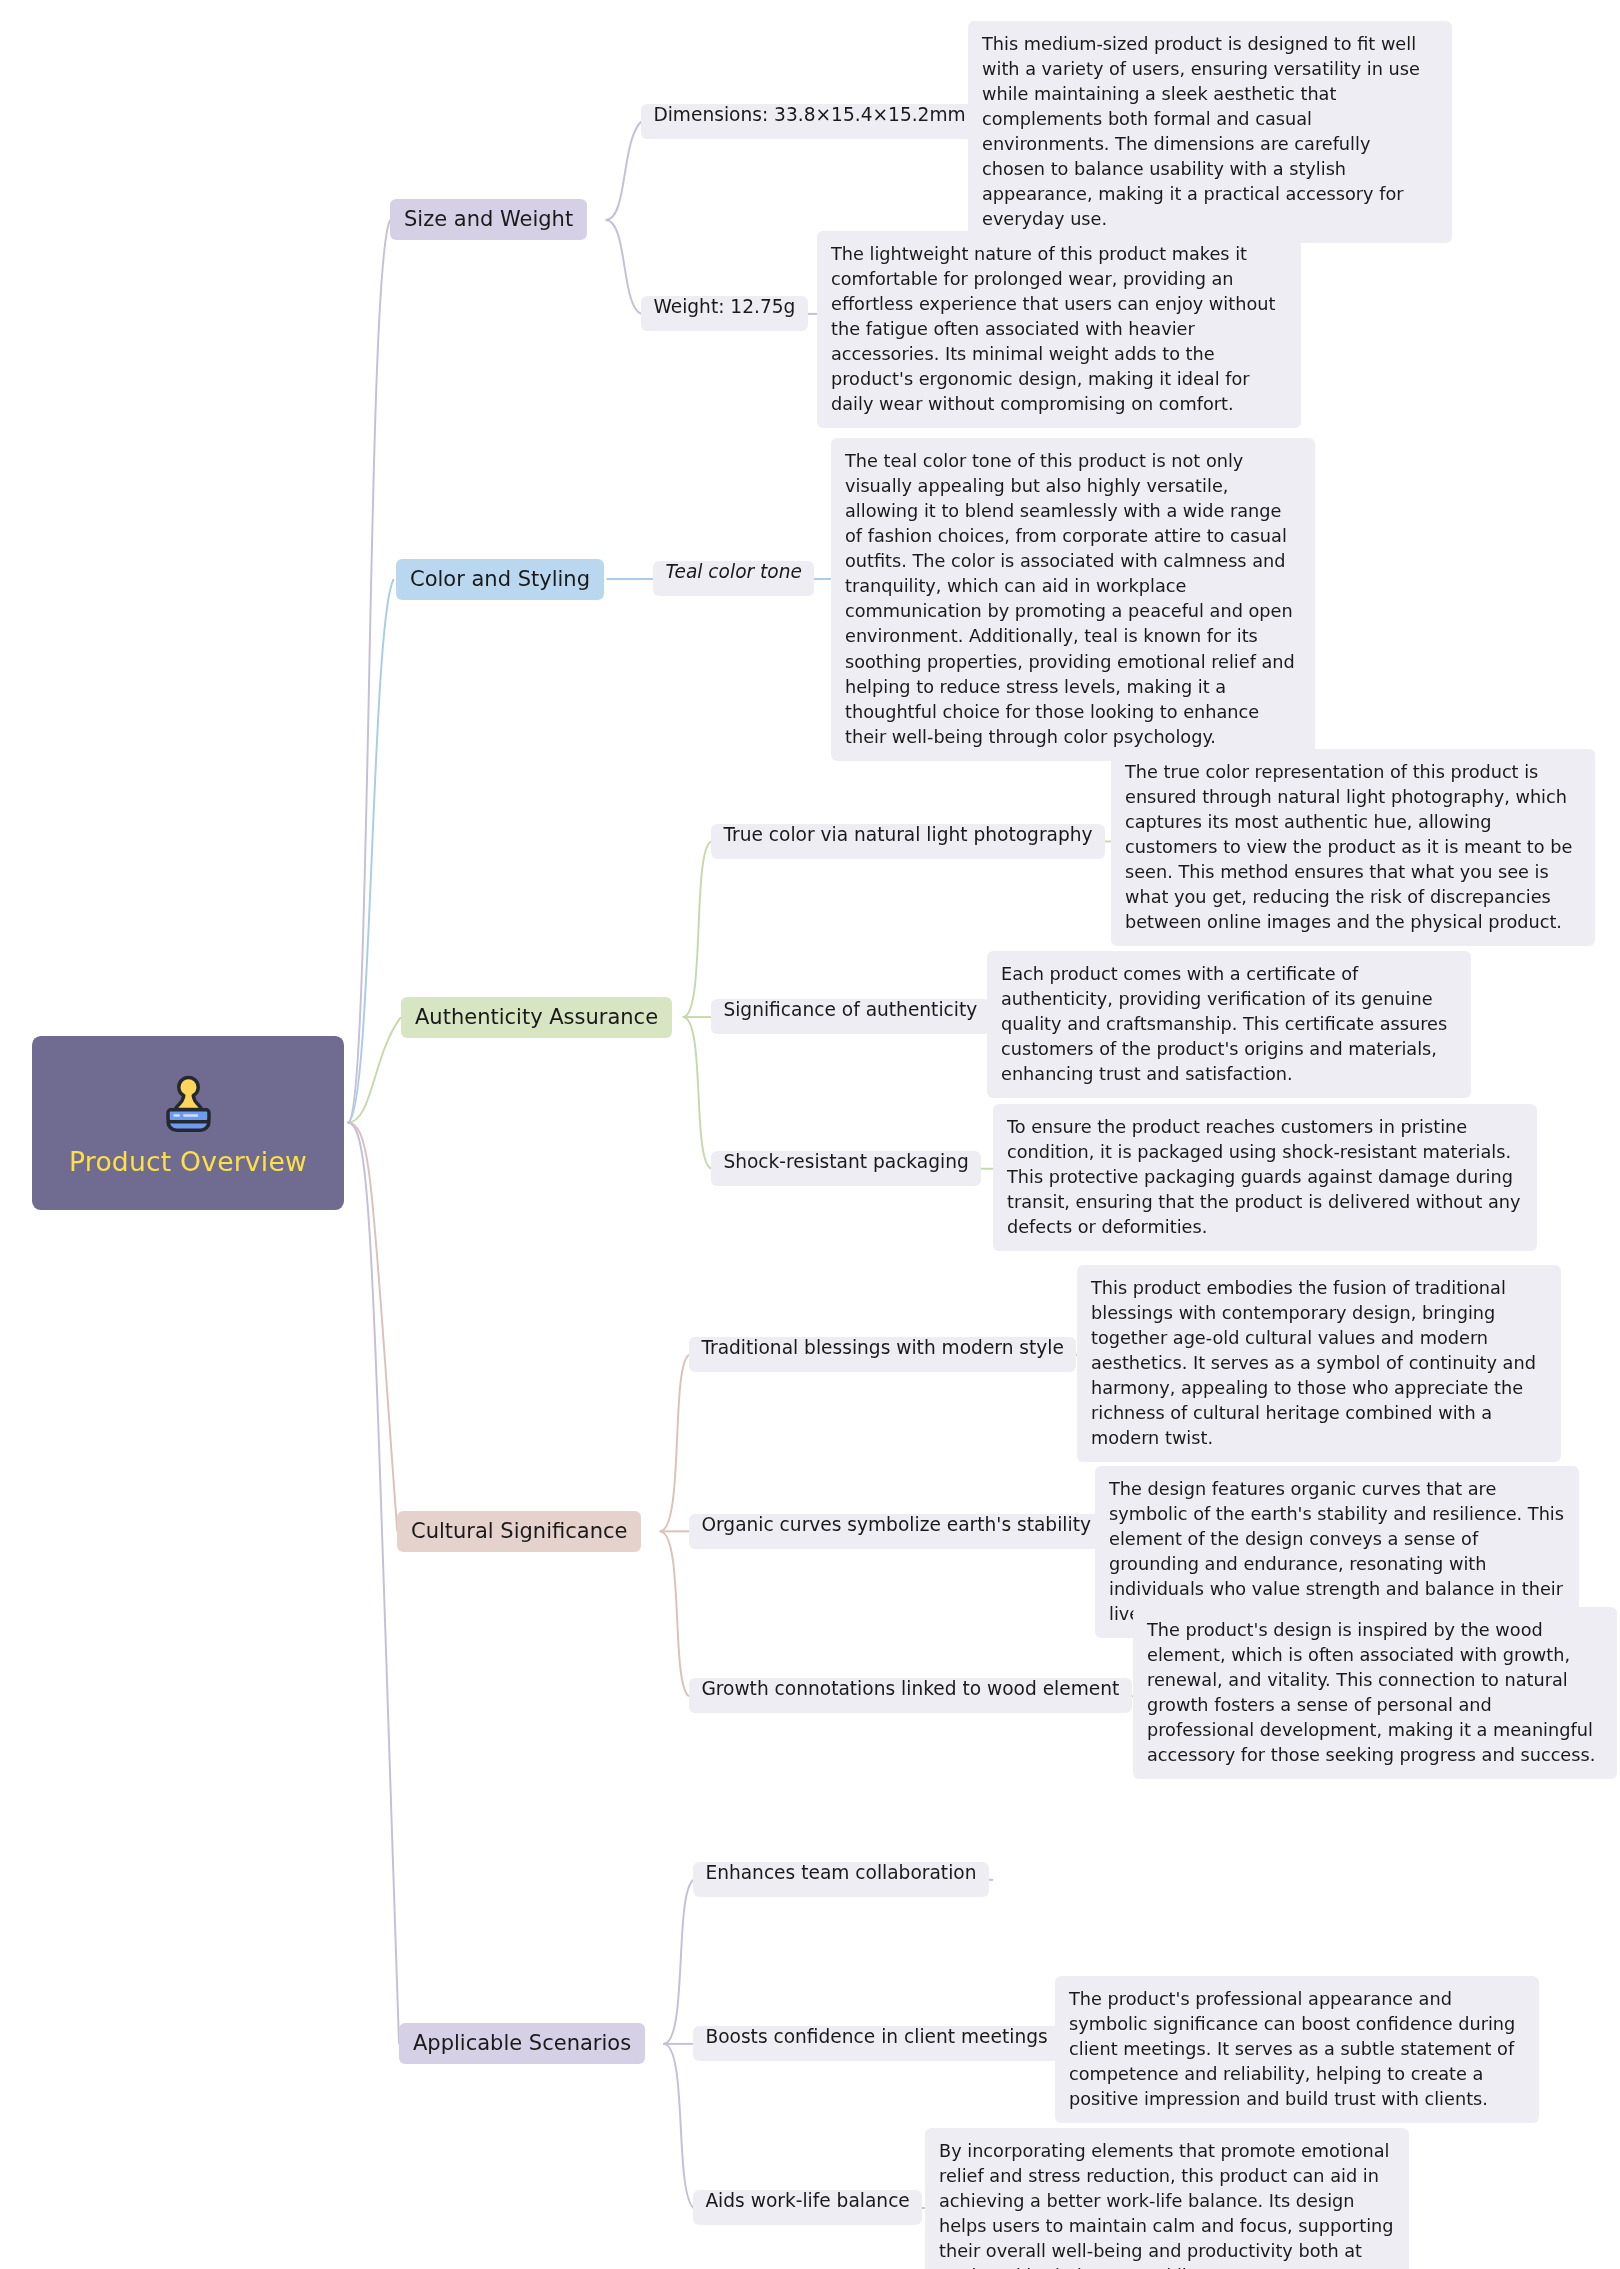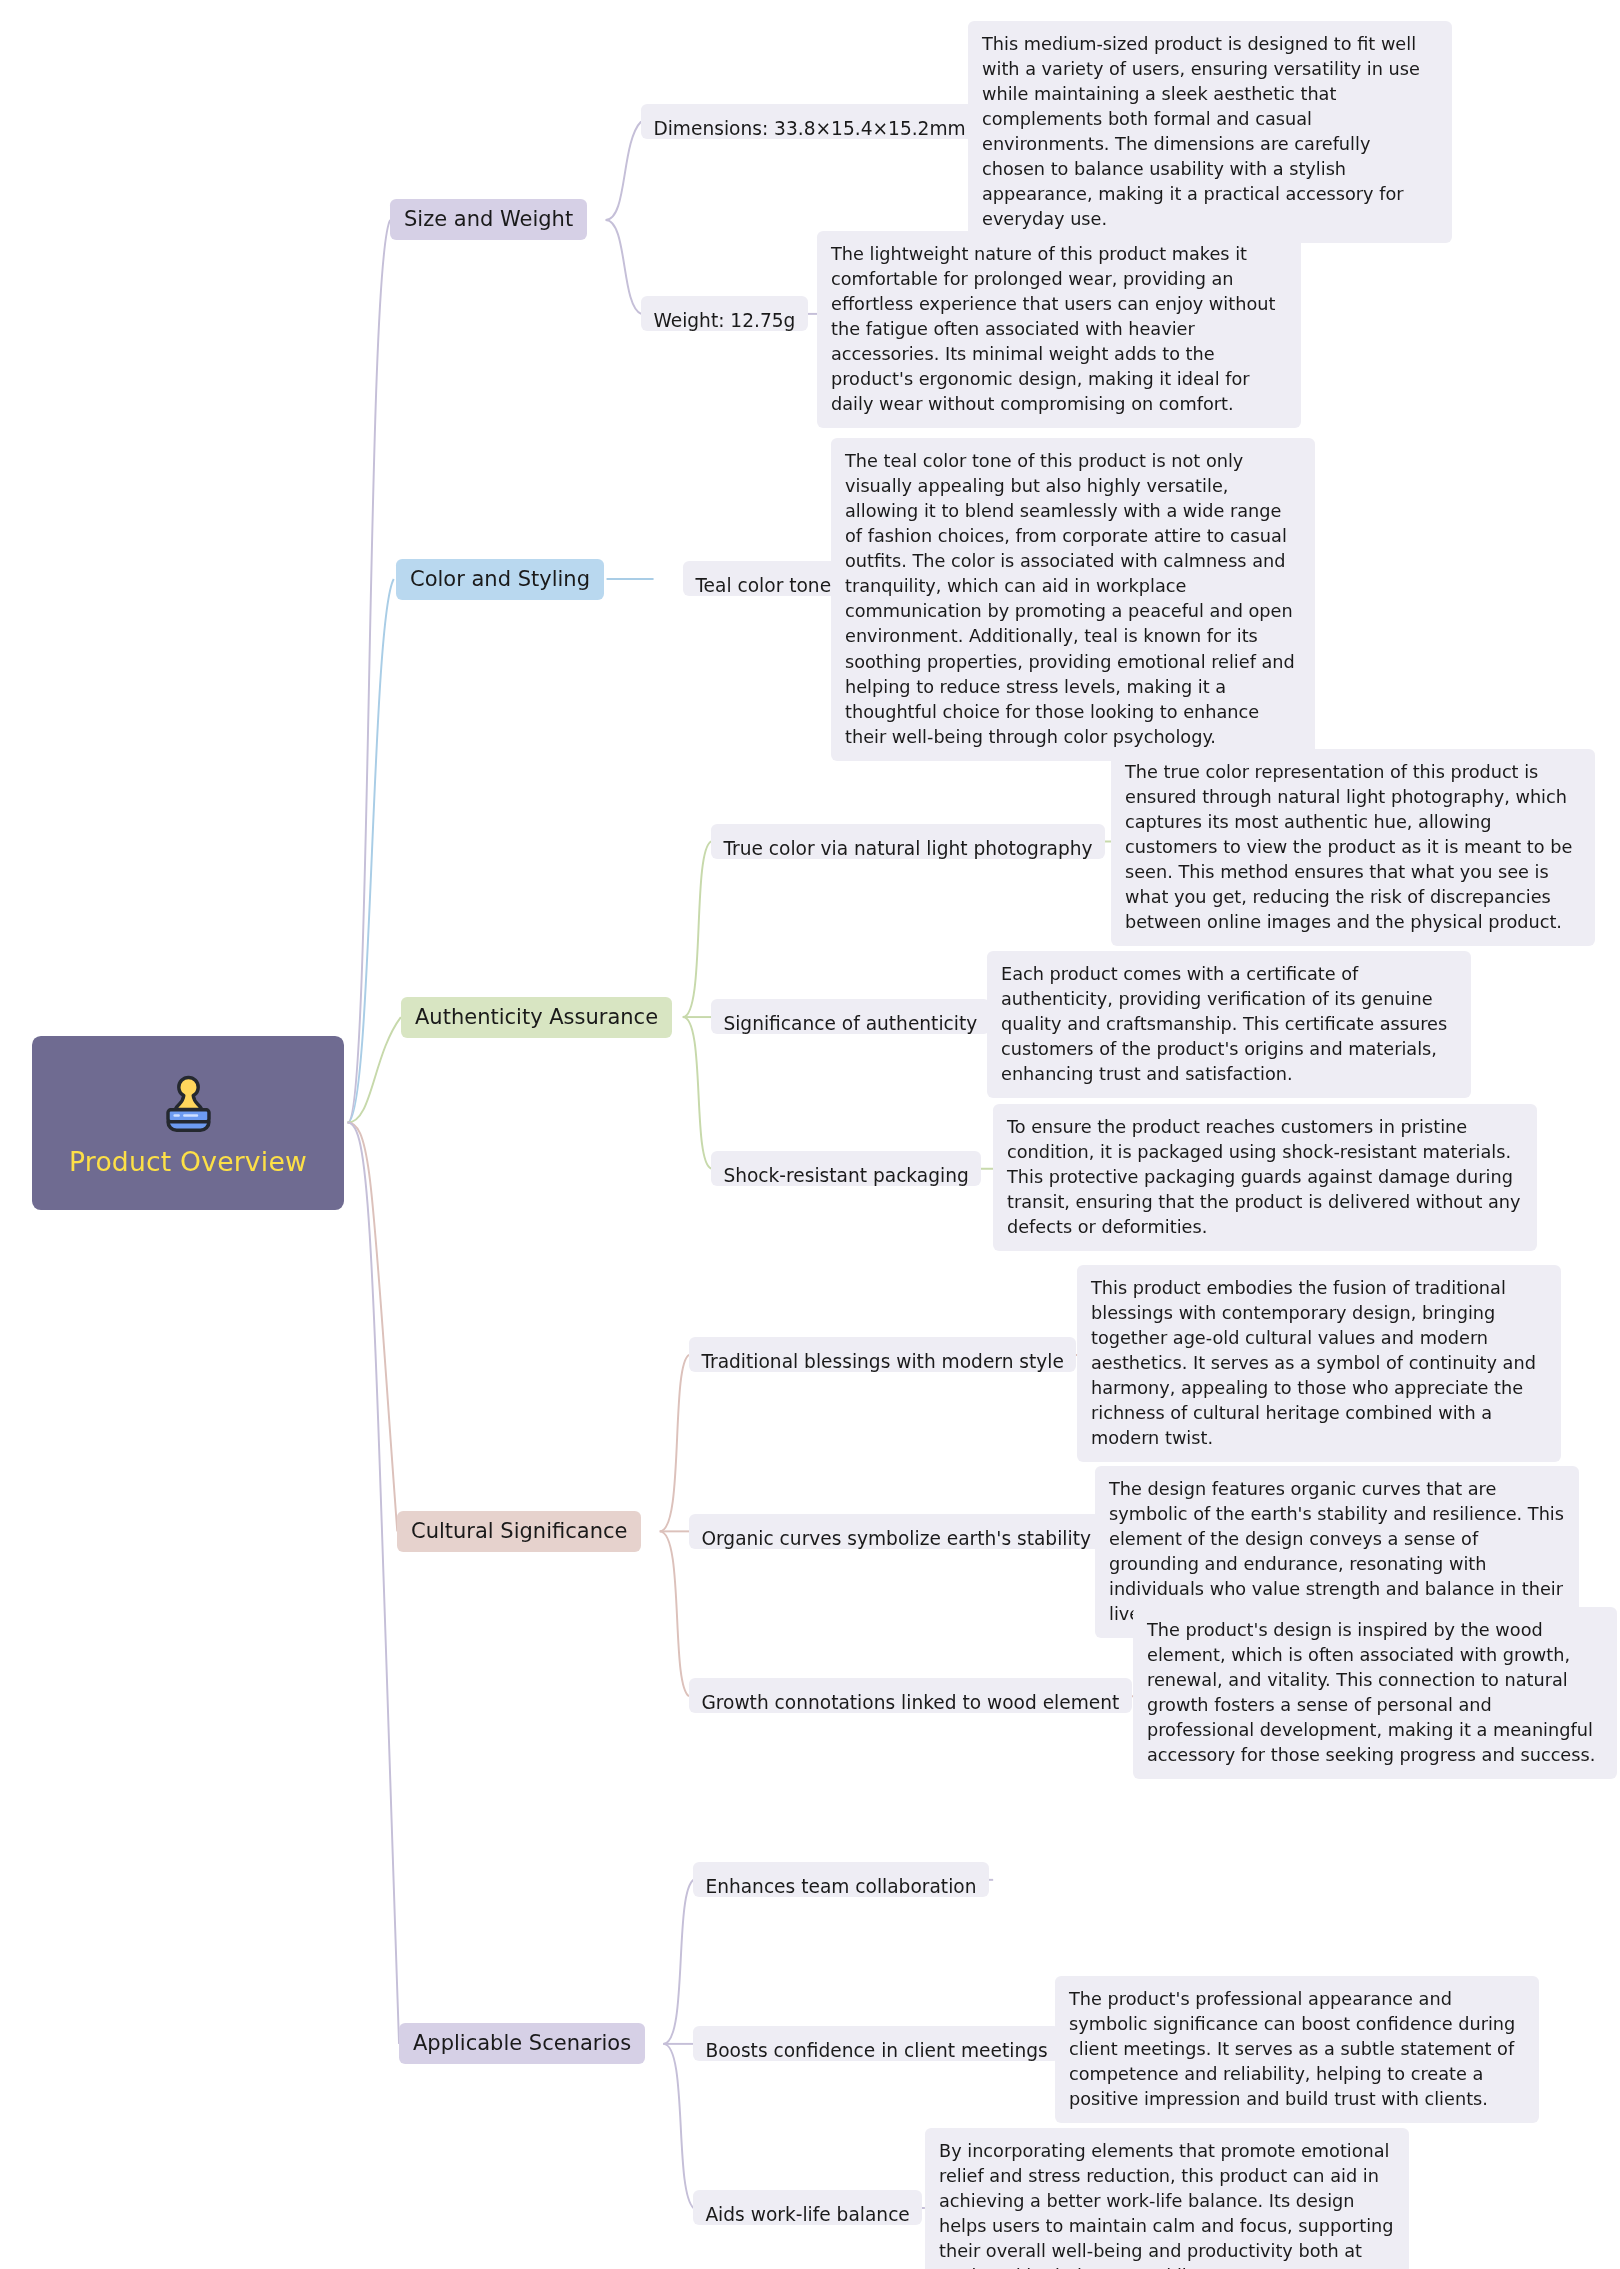--- a/index.html
+++ b/index.html
@@ -35,21 +35,21 @@
   }
   .b-size      {background:#d6d0e6;}
   .b-color     {background:#b9d8ef;}
   .b-auth      {background:#d8e5c2;}
   .b-cult      {background:#e6d2cd;}
   .b-scen      {background:#d6d0e6;}
 
   
   .leaf{
     background:#eeedf4;border-radius:6.2px;
-    display:flex;align-items:flex-end;justify-content:center;
+    display:flex;align-items:flex-start;justify-content:center;
     font-size:18.6px;line-height:1.15;
     padding:0 12.4px;height:35px;white-space:nowrap;
   }
 
   
   .detail{
     background:#eeedf4;border-radius:6.2px;
     font-size:17.7px;line-height:1.42;
     padding:10.6px 14px;box-sizing:border-box;
     text-align:left;
@@ -122,21 +122,21 @@
 
   <div class="node leaf" style="left:641px;top:296px;">
     <span>Weight: 12.75g</span>
   </div>
   <div class="node detail" style="left:817px;top:231px;width:484px;">The lightweight nature of this product makes it comfortable for prolonged wear, providing an effortless experience that users can enjoy without the fatigue often associated with heavier accessories. Its minimal weight adds to the product's ergonomic design, making it ideal for daily wear without compromising on comfort.</div>
 
   <div class="node branch b-color" style="left:396px;top:559px;">
     <span>Color and Styling</span>
   </div>
 
-  <div class="node leaf" style="left:683px;top:561px;">
+  <div class="node leaf" style="left:653px;top:561px;font-style:italic;">
     <span>Teal color tone</span>
   </div>
   <div class="node detail" style="left:831px;top:438px;width:484px;">The teal color tone of this product is not only visually appealing but also highly versatile, allowing it to blend seamlessly with a wide range of fashion choices, from corporate attire to casual outfits. The color is associated with calmness and tranquility, which can aid in workplace communication by promoting a peaceful and open environment. Additionally, teal is known for its soothing properties, providing emotional relief and helping to reduce stress levels, making it a thoughtful choice for those looking to enhance their well-being through color psychology.</div>
 
   <div class="node branch b-auth" style="left:401px;top:997px;">
     <span>Authenticity Assurance</span>
   </div>
 
   <div class="node leaf" style="left:711px;top:824px;">
     <span>True color via natural light photography</span>

